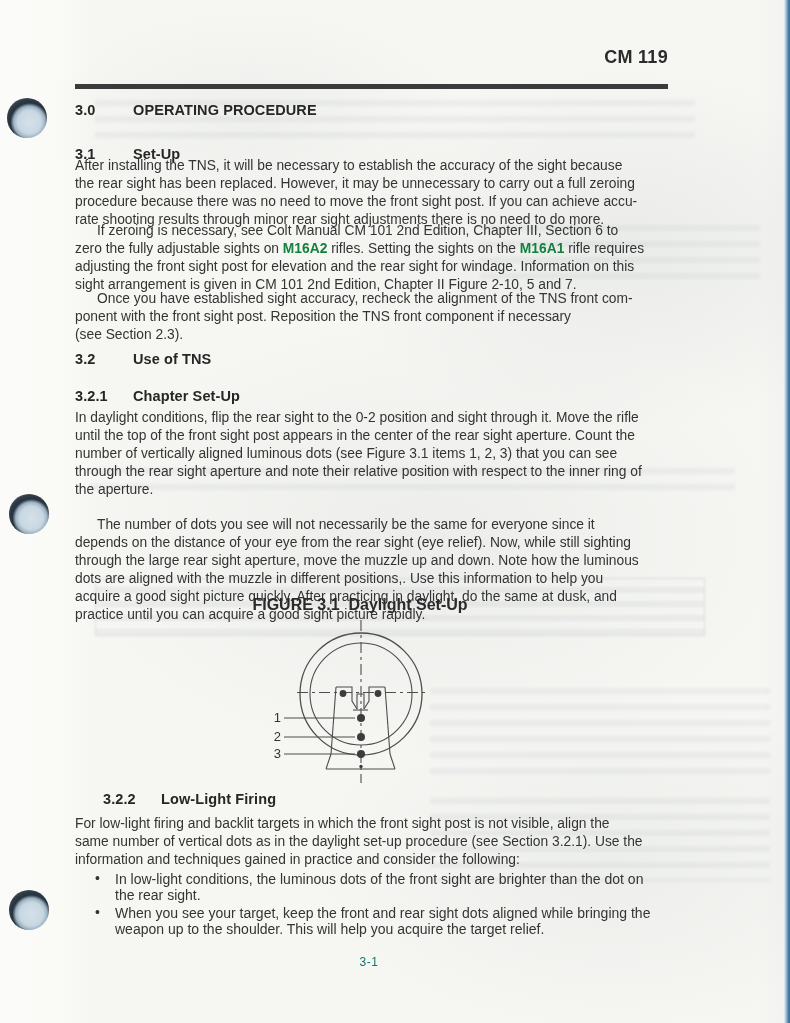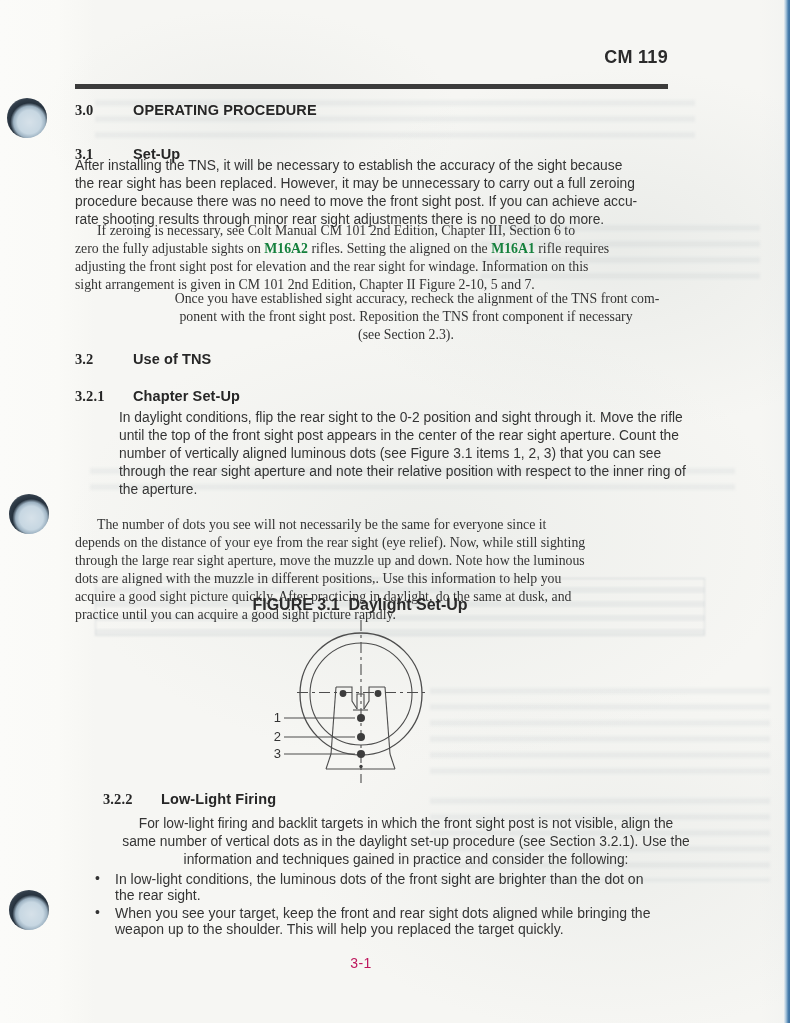--- a/index.html
+++ b/index.html
@@ -30,38 +30,38 @@
   .doc-ref{
     position:absolute;left:75px;width:593px;top:47px;
     text-align:right;font-size:18px;font-weight:bold;color:#2b2b2b;letter-spacing:.3px;
   }
   .rule{
     position:absolute;left:75px;top:84px;width:593px;height:5px;background:#3b3b3b;
   }
   .heading{
     position:absolute;left:75px;font-size:14.5px;font-weight:bold;color:#262626;letter-spacing:.1px;
   }
-  .heading .num{display:inline-block;min-width:58px;font-family:Liberation Serif, serif;}
+  .heading .num{display:inline-block;min-width:58px;}
   .para{
     position:absolute;left:75px;width:662px;
     font-size:13.8px;line-height:18px;white-space:pre-line;color:#343434;
   }
-  .indent{text-indent:22px;font-family:Liberation Serif, serif;}
+  .indent{text-indent:22px;}
   .para b{font-weight:bold;color:#15803d;}
   .fig-caption{
     position:absolute;left:75px;width:570px;top:596px;text-align:center;
     font-size:16px;font-weight:bold;color:#2a2a2a;white-space:pre;
   }
   .fig{position:absolute;left:250px;top:612px;}
   .bullet{position:absolute;left:95px;width:630px;}
   .bullet .dot{position:absolute;left:0;top:-1px;font-size:14px;color:#333;}
   .bullet .btext{margin-left:20px;font-size:14px;line-height:16.3px;white-space:pre-line;color:#343434;}
   .page-num{
-    position:absolute;left:300px;width:122px;top:955px;text-align:center;
-    font-size:14px;color:#be185d;letter-spacing:.5px;
+    position:absolute;left:308px;width:122px;top:955px;text-align:center;
+    font-size:12px;color:#0f766e;letter-spacing:.5px;
   }
   .bleed{
     position:absolute;pointer-events:none;opacity:.42;filter:blur(1.6px);
     background:repeating-linear-gradient(180deg,
       rgba(128,143,156,0.22) 0px, rgba(128,143,156,0.22) 6px,
       rgba(0,0,0,0) 6px, rgba(0,0,0,0) 16px);
   }
   .bleed-box{
     position:absolute;pointer-events:none;opacity:.38;filter:blur(1.2px);
     border:1.5px solid rgba(120,136,150,0.5);
@@ -98,37 +98,37 @@
 <div class="heading" style="top:146px;">
   <span class="num">3.1</span><span>Set-Up</span>
 </div>
 
 <div class="para" style="top:157px;">After installing the TNS, it will be necessary to establish the accuracy of the sight because
 the rear sight has been replaced. However, it may be unnecessary to carry out a full zeroing
 procedure because there was no need to move the front sight post. If you can achieve accu-
 rate shooting results through minor rear sight adjustments there is no need to do more.</div>
 
 <div class="para indent" style="top:222px;"><span>If zeroing is necessary, see Colt Manual CM 101 2nd Edition, Chapter III, Section 6 to
-zero the fully adjustable sights on </span><b>M16A2</b><span> rifles. Setting the aligned on the </span><b>M16A1</b><span> rifle requires
+zero the fully adjustable sights on </span><b>M16A2</b><span> rifles. Setting the sights on the </span><b>M16A1</b><span> rifle requires
 adjusting the front sight post for elevation and the rear sight for windage. Information on this
 sight arrangement is given in CM 101 2nd Edition, Chapter II Figure 2-10, 5 and 7.</span></div>
 
-<div class="para indent" style="top:290px;text-align:center;">Once you have established sight accuracy, recheck the alignment of the TNS front com-
+<div class="para indent" style="top:290px;">Once you have established sight accuracy, recheck the alignment of the TNS front com-
 ponent with the front sight post. Reposition the TNS front component if necessary
 (see Section 2.3).</div>
 
 <div class="heading" style="top:351px;">
   <span class="num">3.2</span><span>Use of TNS</span>
 </div>
 
 <div class="heading" style="top:388px;">
   <span class="num">3.2.1</span><span>Chapter Set-Up</span>
 </div>
 
-<div class="para" style="top:409px;margin-left:44px;">In daylight conditions, flip the rear sight to the 0-2 position and sight through it. Move the rifle
+<div class="para" style="top:409px;">In daylight conditions, flip the rear sight to the 0-2 position and sight through it. Move the rifle
 until the top of the front sight post appears in the center of the rear sight aperture. Count the
 number of vertically aligned luminous dots (see Figure 3.1 items 1, 2, 3) that you can see
 through the rear sight aperture and note their relative position with respect to the inner ring of
 the aperture.</div>
 <div class="para indent" style="top:516px;">The number of dots you see will not necessarily be the same for everyone since it
 depends on the distance of your eye from the rear sight (eye relief). Now, while still sighting
 through the large rear sight aperture, move the muzzle up and down. Note how the luminous
 dots are aligned with the muzzle in different positions,. Use this information to help you
 acquire a good sight picture quickly. After practicing in daylight, do the same at dusk, and
 practice until you can acquire a good sight picture rapidly.</div>
@@ -172,28 +172,28 @@
     <text x="281" y="722">1</text>
     <text x="281" y="741">2</text>
     <text x="281" y="758">3</text>
   </g>
 </svg>
 
 <div class="heading" style="top:791px;margin-left:28px;">
   <span class="num">3.2.2</span><span>Low-Light Firing</span>
 </div>
 
-<div class="para" style="top:815px;text-align:center;">For low-light firing and backlit targets in which the front sight post is not visible, align the
+<div class="para" style="top:815px;">For low-light firing and backlit targets in which the front sight post is not visible, align the
 same number of vertical dots as in the daylight set-up procedure (see Section 3.2.1). Use the
 information and techniques gained in practice and consider the following:</div>
 
 <div class="bullet" style="top:871px;">
   <span class="dot">•</span>
   <div class="btext">In low-light conditions, the luminous dots of the front sight are brighter than the dot on
 the rear sight.</div>
 </div>
 <div class="bullet" style="top:905px;">
   <span class="dot">•</span>
   <div class="btext">When you see your target, keep the front and rear sight dots aligned while bringing the
-weapon up to the shoulder. This will help you replaced the target quickly.</div>
+weapon up to the shoulder. This will help you acquire the target relief.</div>
 </div>
 
 <div class="page-num">3-1</div>
 
 </body></html>

